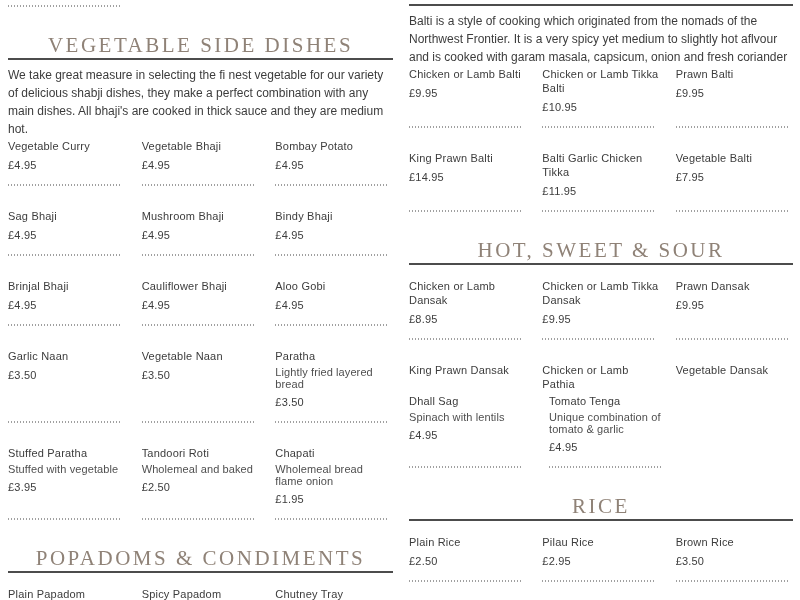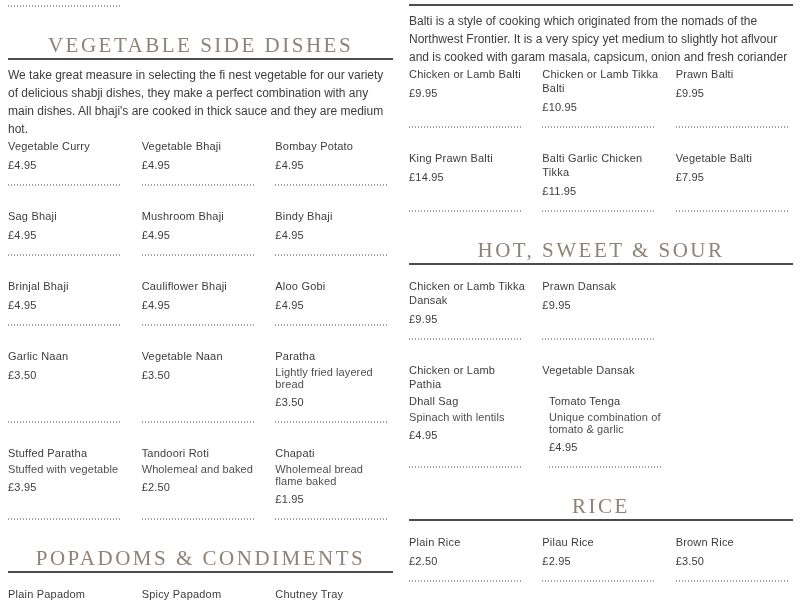--- a/index.html
+++ b/index.html
@@ -159,21 +159,21 @@
           </div>
           <div class="menu-cell">
             <div class="item-name">Tandoori Roti</div>
             <div class="item-desc">Wholemeal and baked</div>
             <div class="item-price">£2.50</div>
             <div class="spacer"></div>
             <div class="dotted"></div>
           </div>
           <div class="menu-cell">
             <div class="item-name">Chapati</div>
-            <div class="item-desc">Wholemeal bread flame baked</div>
+            <div class="item-desc">Wholemeal bread flame onion</div>
             <div class="item-price">£1.95</div>
             <div class="spacer"></div>
             <div class="dotted"></div>
           </div>
         </div>
       </section>
       <section class="menu-section">
         <div class="menu-heading">POPADOMS &amp; CONDIMENTS</div>
         <div class="rule"></div>
         <div class="menu-row">
@@ -238,34 +238,43 @@
             <div class="spacer"></div>
             <div class="dotted"></div>
           </div>
         </div>
       </section>
       <section class="menu-section">
         <div class="menu-heading">HOT, SWEET &amp; SOUR</div>
         <div class="rule"></div>
         <div class="menu-row">
           <div class="menu-cell">
+            <div class="item-name">Chicken or Lamb Dansak</div>
+            <div class="item-price">£8.95</div>
+            <div class="spacer"></div>
+            <div class="dotted"></div>
+          </div>
+          <div class="menu-cell">
             <div class="item-name">Chicken or Lamb Tikka Dansak</div>
             <div class="item-price">£9.95</div>
             <div class="spacer"></div>
             <div class="dotted"></div>
           </div>
           <div class="menu-cell">
             <div class="item-name">Prawn Dansak</div>
             <div class="item-price">£9.95</div>
             <div class="spacer"></div>
             <div class="dotted"></div>
           </div>
         </div>
         <div class="menu-row bare">
           <div class="menu-cell">
+            <div class="item-name">King Prawn Dansak</div>
+          </div>
+          <div class="menu-cell">
             <div class="item-name">Chicken or Lamb Pathia</div>
           </div>
           <div class="menu-cell">
             <div class="item-name">Vegetable Dansak</div>
           </div>
         </div>
         <div class="menu-row">
           <div class="menu-cell">
             <div class="item-name">Dhall Sag</div>
             <div class="item-desc">Spinach with lentils</div>

